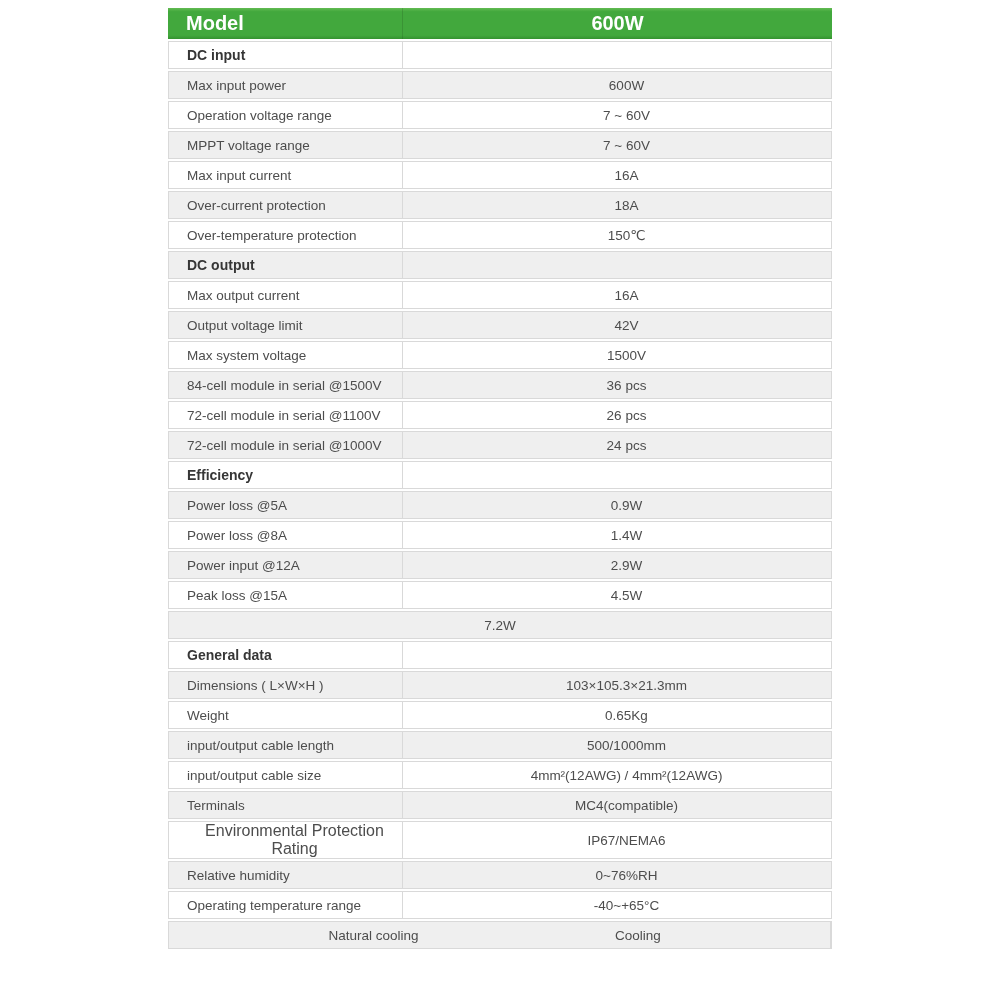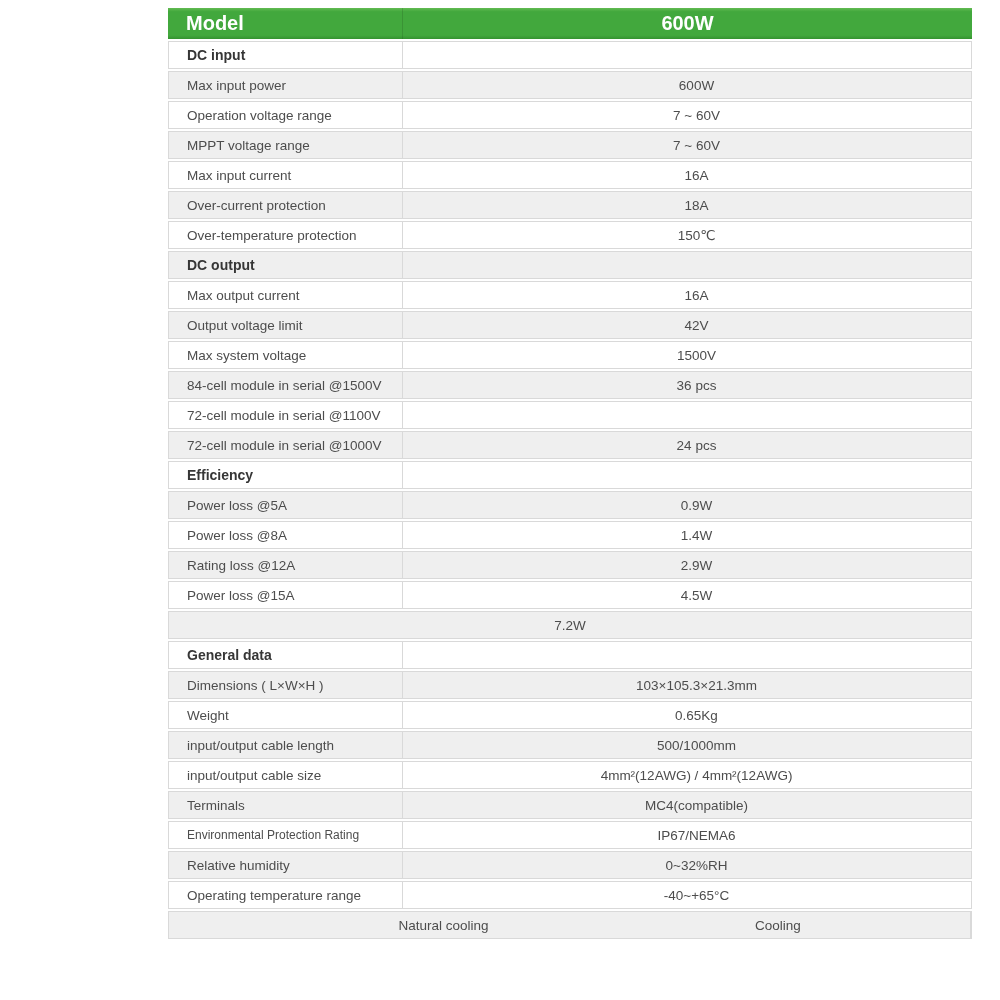--- a/index.html
+++ b/index.html
@@ -14,21 +14,21 @@
   }
   * { margin: 0; padding: 0; box-sizing: border-box; }
   html, body {
     width: 1000px; height: 1000px;
     background: #ffffff;
     font-family: "Liberation Sans", "DejaVu Sans", sans-serif;
   }
   .spec-table {
     position: absolute;
     left: 168px; top: 8px;
-    width: 804px;
+    width: 664px;
   }
   .table-header {
     display: flex;
     align-items: center;
     height: 31px;
     background: linear-gradient(to bottom,
       var(--header-green-light) 0%,
       var(--header-green) 12%,
       var(--header-green) 88%,
       var(--header-green-dark) 100%);
@@ -74,21 +74,21 @@
     flex: 1;
     justify-content: center;
     text-align: center;
     color: var(--value-text);
   }
   .row.section .cell.label {
     font-weight: bold;
     font-size: 14px;
     color: var(--section-text);
   }
-  .row.small .cell.label { font-size: 12px; }
+  .row.small .cell.label { font-size: 16px; text-align: center; }
 </style>
 </head>
 <body>
 
 <div class="spec-table">
   <div class="table-header">
     <div class="h-model">Model</div>
     <div class="h-value">600W</div>
   </div>
   <div>
@@ -135,43 +135,44 @@
       <div class="row">
         <div class="cell label">Max system voltage</div>
         <div class="cell value">1500V</div>
       </div>
       <div class="row">
         <div class="cell label">84-cell module in serial @1500V</div>
         <div class="cell value">36 pcs</div>
       </div>
       <div class="row">
         <div class="cell label">72-cell module in serial @1100V</div>
+        <div class="cell value">26 pcs</div>
       </div>
       <div class="row">
         <div class="cell label">72-cell module in serial @1000V</div>
         <div class="cell value">24 pcs</div>
       </div>
       <div class="row section">
         <div class="cell label">Efficiency</div>
         <div class="cell value"></div>
       </div>
       <div class="row">
         <div class="cell label">Power loss @5A</div>
         <div class="cell value">0.9W</div>
       </div>
       <div class="row">
         <div class="cell label">Power loss @8A</div>
         <div class="cell value">1.4W</div>
       </div>
       <div class="row">
-        <div class="cell label">Rating loss @12A</div>
+        <div class="cell label">Power input @12A</div>
         <div class="cell value">2.9W</div>
       </div>
       <div class="row">
-        <div class="cell label">Power loss @15A</div>
+        <div class="cell label">Peak loss @15A</div>
         <div class="cell value">4.5W</div>
       </div>
       <div class="row">
         <div class="cell value">7.2W</div>
       </div>
       <div class="row section">
         <div class="cell label">General data</div>
         <div class="cell value"></div>
       </div>
       <div class="row">
@@ -193,21 +194,21 @@
       <div class="row">
         <div class="cell label">Terminals</div>
         <div class="cell value">MC4(compatible)</div>
       </div>
       <div class="row small">
         <div class="cell label">Environmental Protection Rating</div>
         <div class="cell value">IP67/NEMA6</div>
       </div>
       <div class="row">
         <div class="cell label">Relative humidity</div>
-        <div class="cell value">0~32%RH</div>
+        <div class="cell value">0~76%RH</div>
       </div>
       <div class="row">
         <div class="cell label">Operating temperature range</div>
         <div class="cell value">-40~+65°C</div>
       </div>
       <div class="row">
         <div class="cell value">Natural cooling</div>
         <div class="cell label">Cooling</div>
       </div>
     </div>

